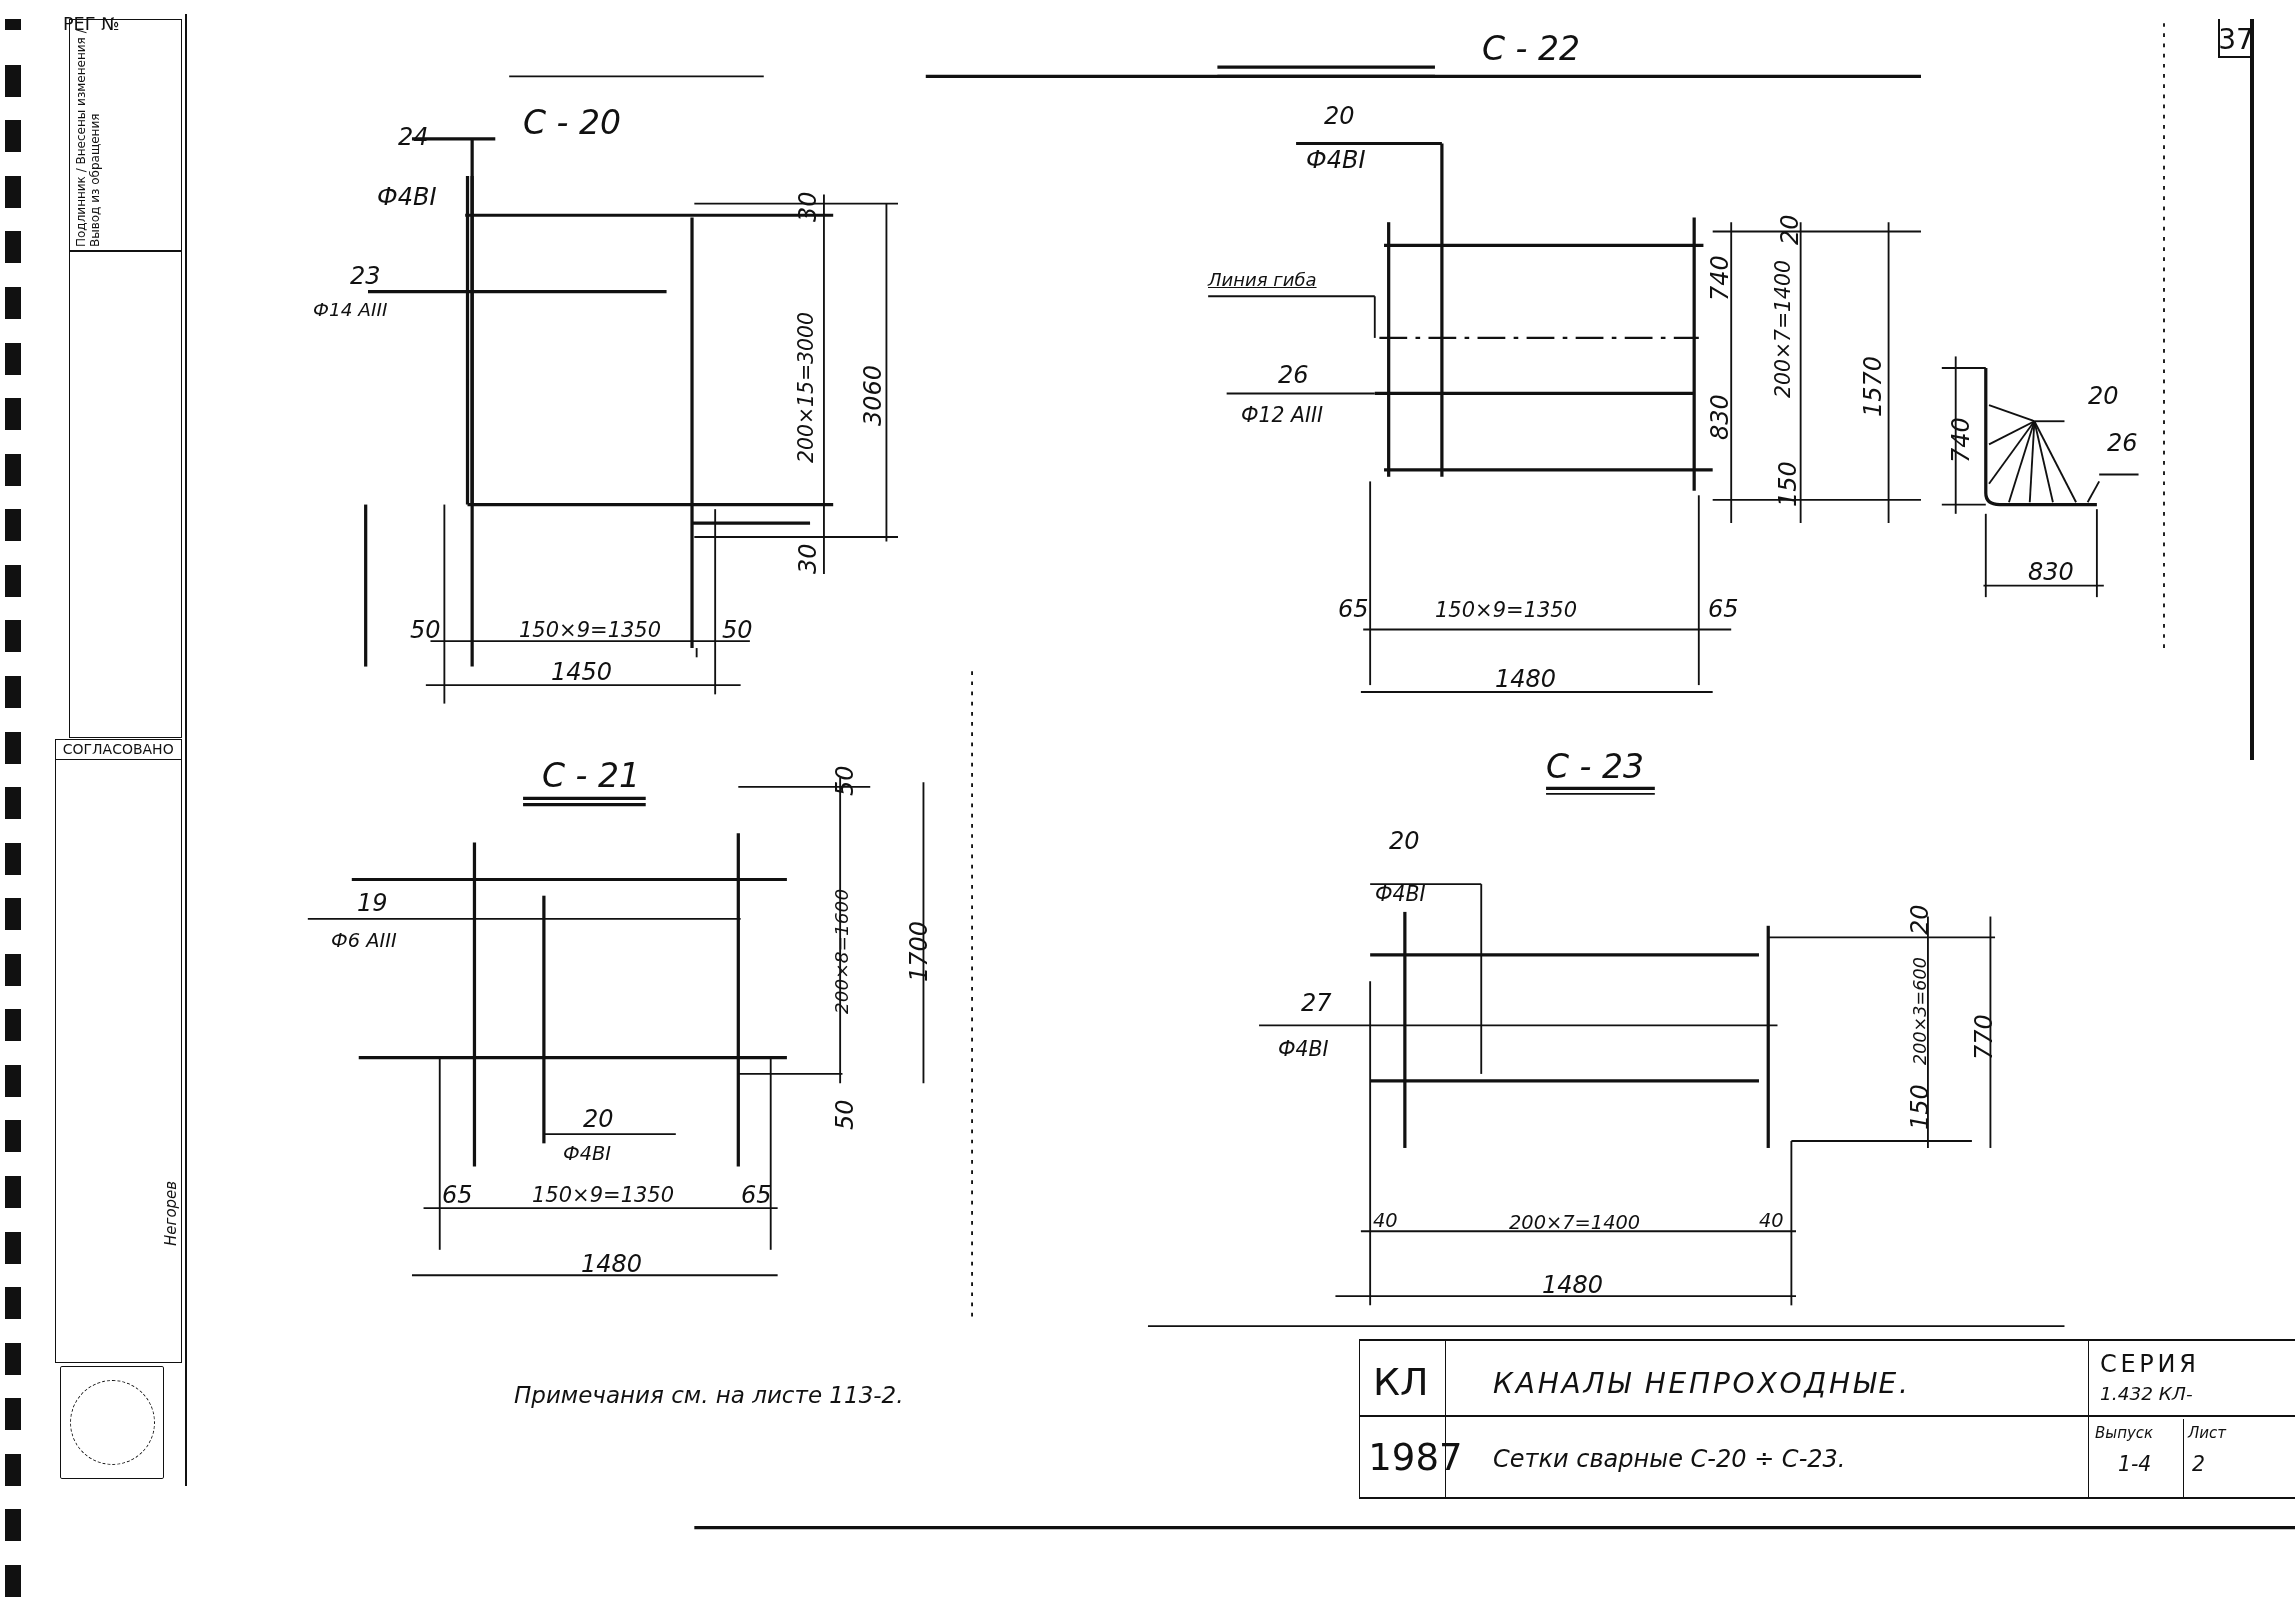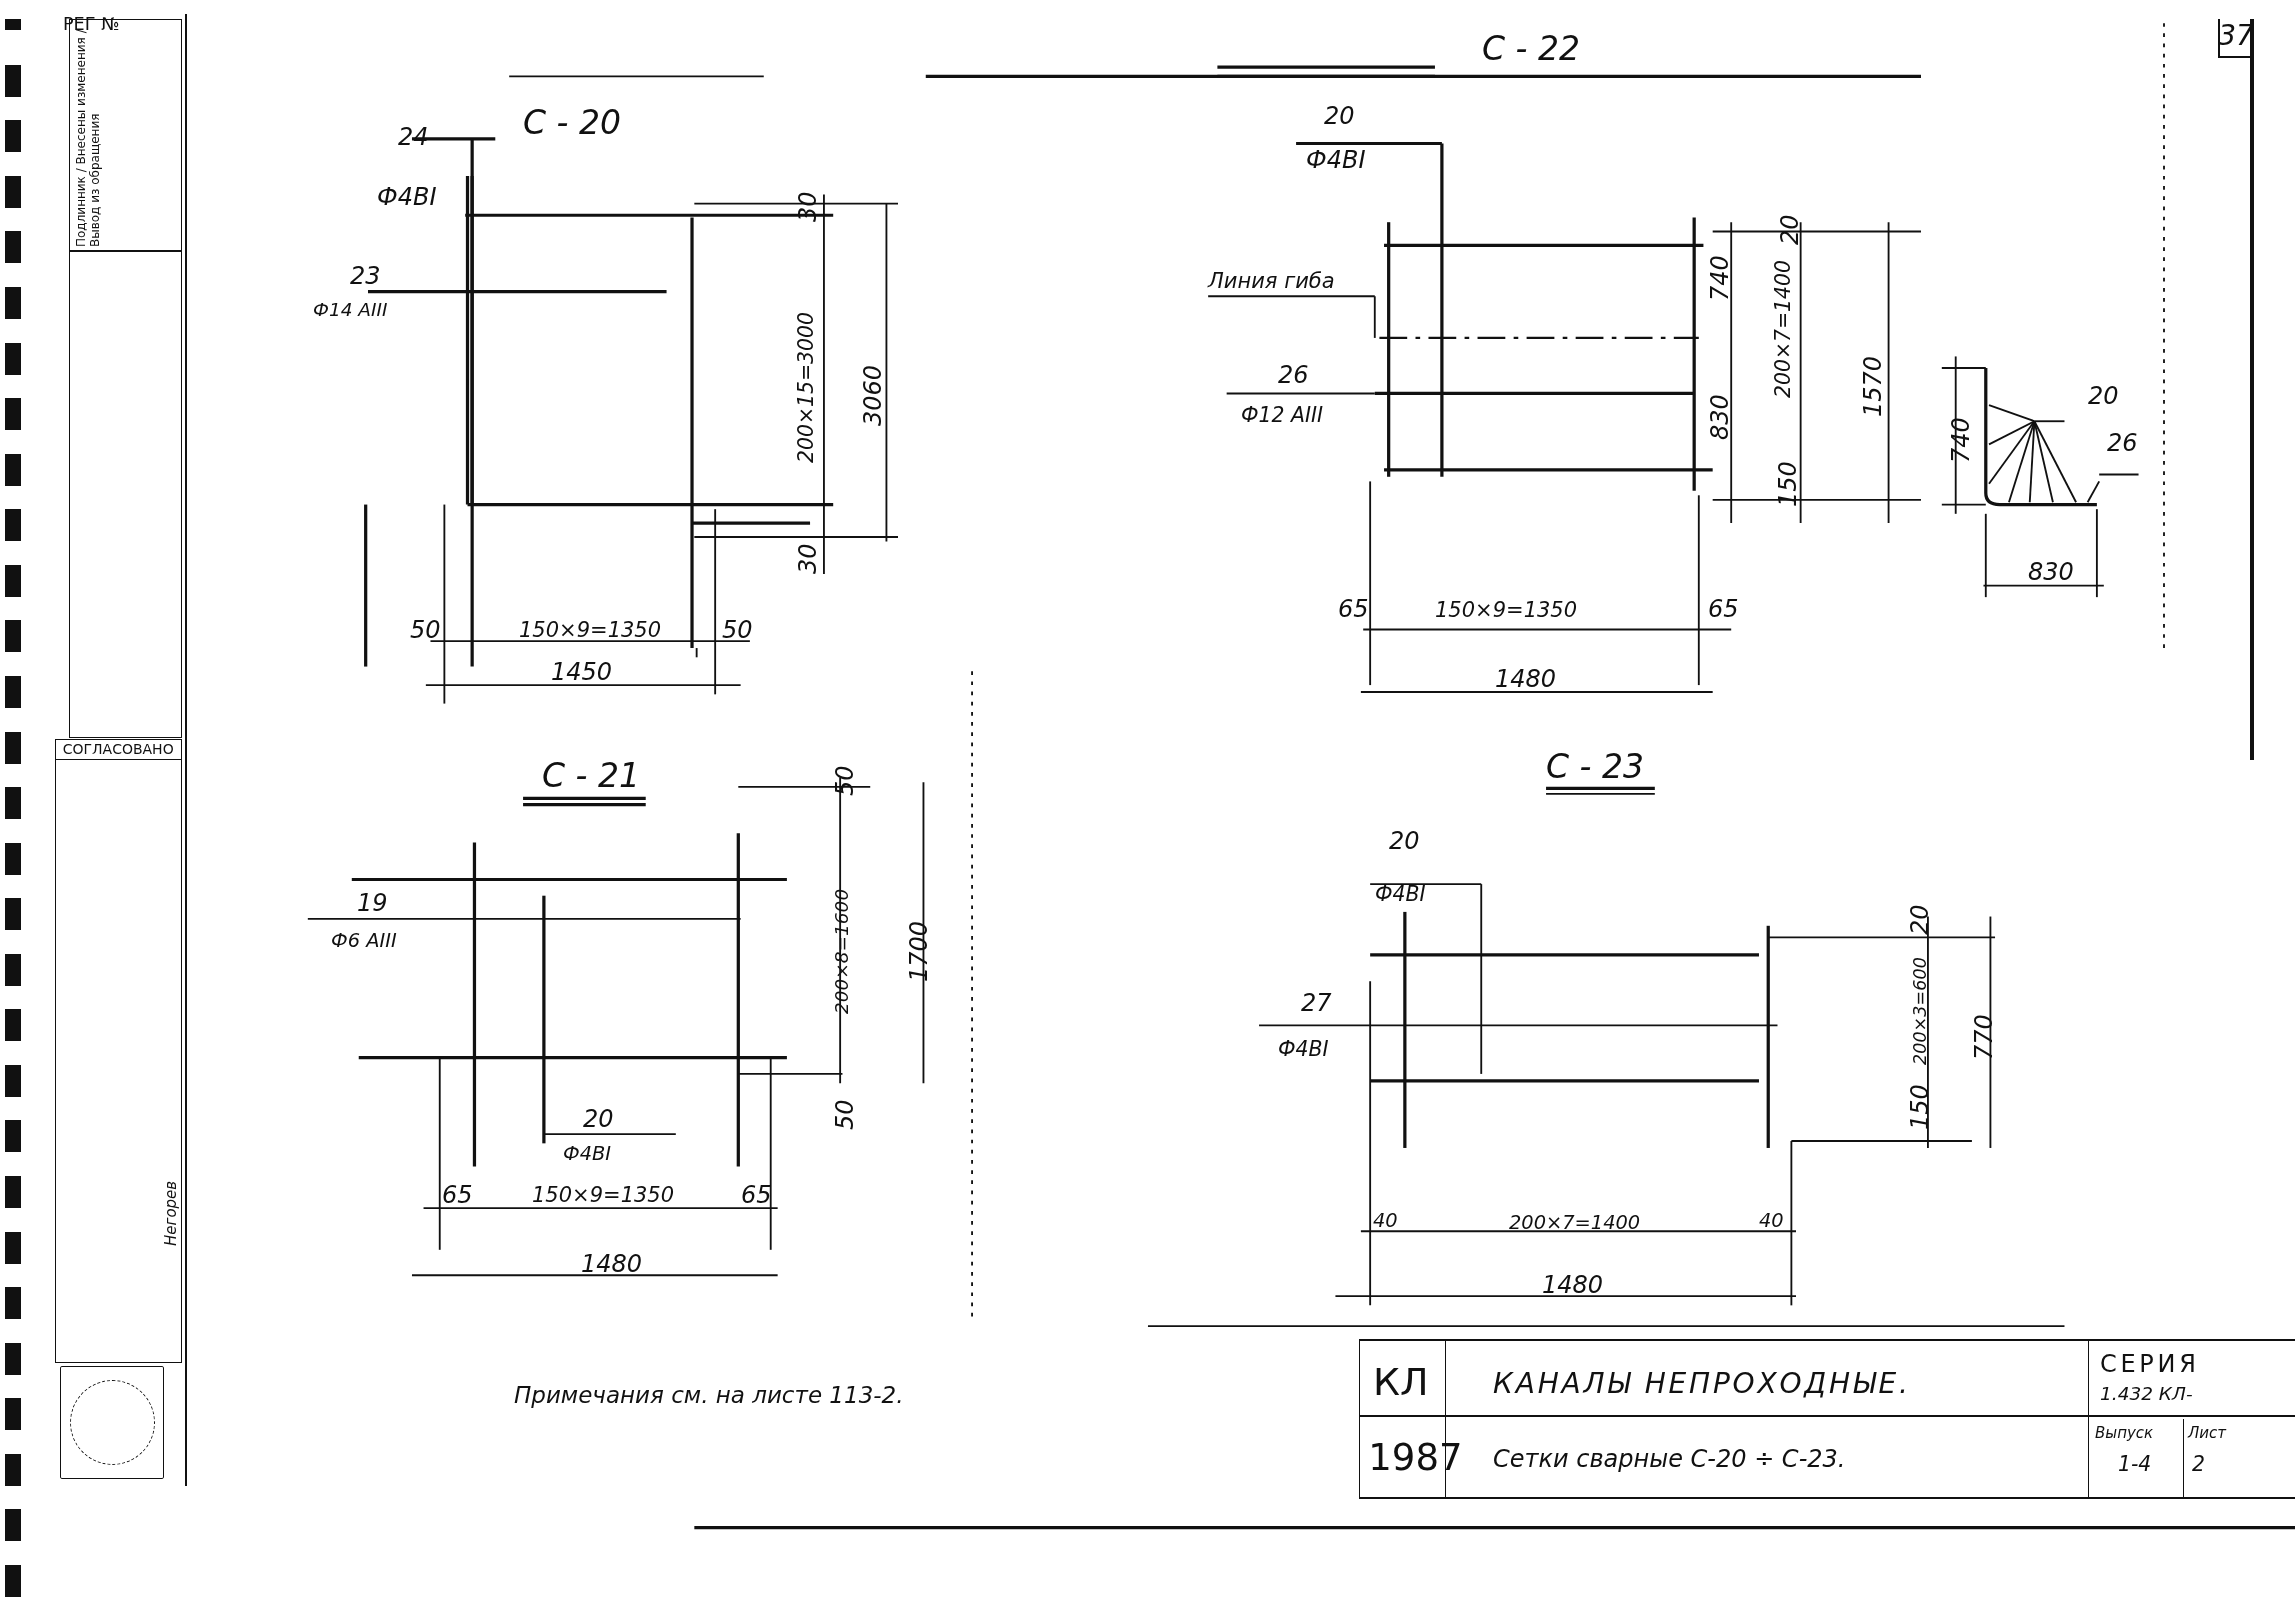--- a/index.html
+++ b/index.html
@@ -68,21 +68,21 @@
       <span>СОГЛАСОВАНО</span>
     </div>
   <div class="stampcell" style="left:3.7px;top:745px;width:125px;height:602px">
     <span class="vert" style="position:absolute;left:106px;top:486px;font-size:15px;font-style:italic">Негорев</span>
   </div>
   <div class="stampcell" style="left:9.3px;top:1352px;width:102px;height:111px;border-radius:1.9px">
     <div style="width:83px;height:83px;border:1.4px dashed #111;border-radius:50%"></div>
   </div>
 </div>
 
-<div style="position:absolute;left:2218px;top:18.5px;width:32px;height:37px;border-left:2.3px solid #111;border-bottom:2.3px solid #111;font-size:28px;font-style:italic;display:flex;align-items:flex-start;justify-content:center">
+<div style="position:absolute;left:2218px;top:18.5px;width:32px;height:37px;border-left:2.3px solid #111;border-bottom:2.3px solid #111;font-size:28px;display:flex;align-items:flex-end;justify-content:center">
   <span>37</span>
 </div>
 <div style="position:absolute;left:2250px;top:18.5px;width:3.7px;height:741px;background:#111"></div>
 
 <svg class="sheet" viewBox="0 0 4958 3463">
 
   <line class="thin" x1="1100" y1="165" x2="1650" y2="165"></line>
   <line class="ln" x1="2000" y1="165" x2="4150" y2="165"></line>
   <line class="dot" x1="4675" y1="50" x2="4675" y2="1400"></line>
 
@@ -214,21 +214,21 @@
 <div class="lbl dim vert" style="left:861px;top:426px">3060</div>
 <div class="lbl dim vert" style="left:796px;top:574px">30</div>
 <div class="lbl dim" style="left:410px;top:618px">50</div>
 <div class="lbl" style="left:519px;top:620px;font-size:21px">150×9=1350</div>
 <div class="lbl dim" style="left:722px;top:618px">50</div>
 <div class="lbl dim" style="left:551px;top:660px">1450</div>
 
 <div class="lbl title" style="left:1482px;top:32px">С - 22</div>
 <div class="lbl dim" style="left:1324px;top:104px">20</div>
 <div class="lbl dim" style="left:1306px;top:148px">Ф4ВI</div>
-<div class="lbl" style="left:1208px;top:271px;font-size:21px;">Линия гиба</div>
+<div class="lbl" style="left:1208px;top:271px;font-size:18px;text-decoration:underline">Линия гиба</div>
 <div class="lbl dim" style="left:1278px;top:363px">26</div>
 <div class="lbl" style="left:1241px;top:405px;font-size:20.4px">Ф12 АIII</div>
 <div class="lbl dim vert" style="left:1778px;top:245px">20</div>
 <div class="lbl dim vert" style="left:1708px;top:301px">740</div>
 <div class="lbl dim vert" style="left:1708px;top:440px">830</div>
 <div class="lbl vert" style="left:1773px;top:398px;font-size:20.4px">200×7=1400</div>
 <div class="lbl dim vert" style="left:1861px;top:417px">1570</div>
 <div class="lbl dim vert" style="left:1776px;top:507px">150</div>
 <div class="lbl dim" style="left:1338px;top:597px">65</div>
 <div class="lbl" style="left:1435px;top:600px;font-size:21px">150×9=1350</div>

